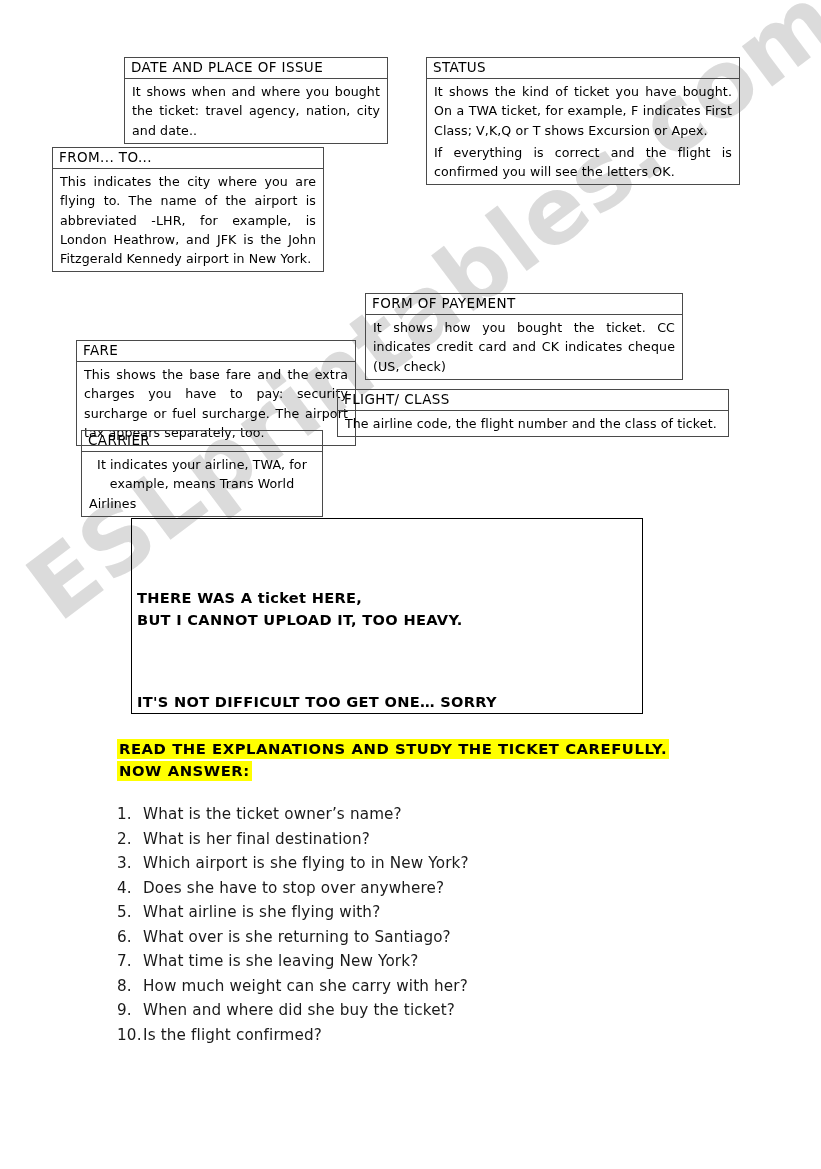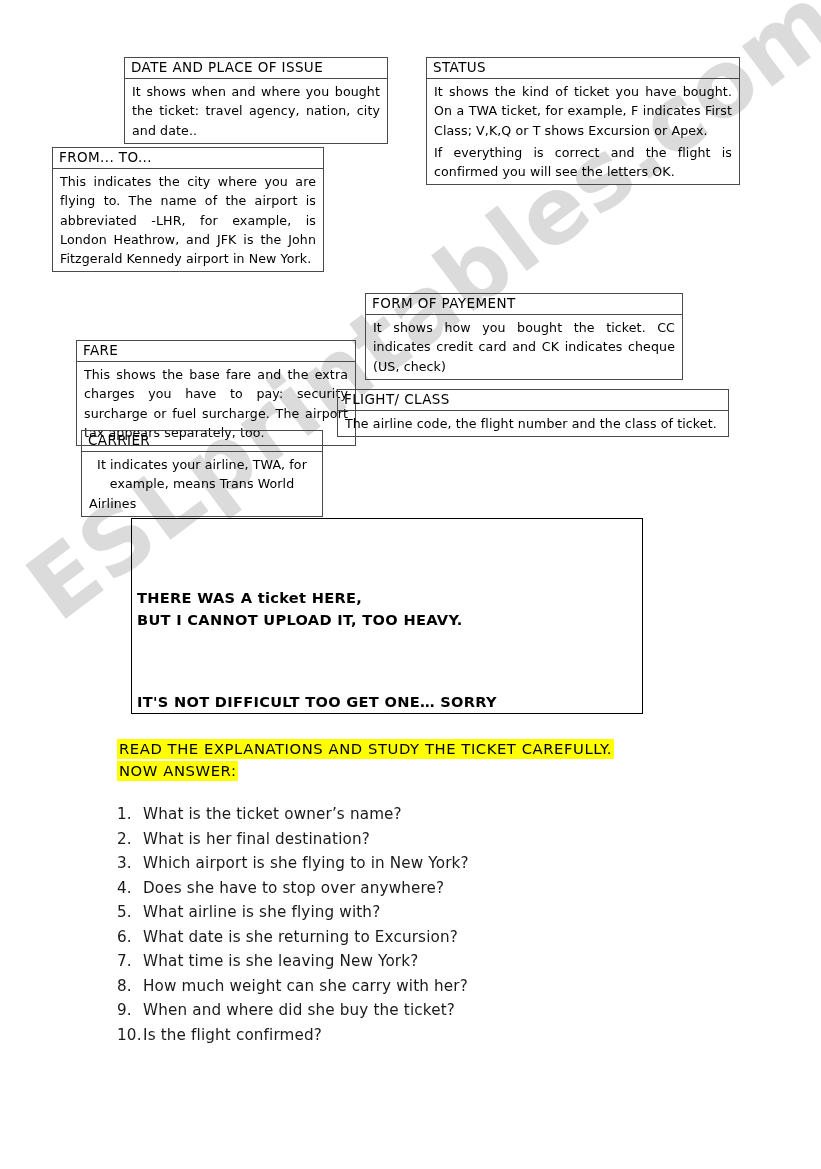--- a/index.html
+++ b/index.html
@@ -118,21 +118,21 @@
   #ticket-line-3 { top: 674px; margin-top: 18px; }
 
   
   #instructions {
     position: absolute;
     left: 117px;
     top: 739px;
     z-index: 11;
     font-family: "DejaVu Sans", sans-serif;
     font-size: 14.8px;
-    font-weight: 400;
+    font-weight: 700;
     letter-spacing: 0.55px;
     line-height: 20px;
   }
   #instructions .hl {
     background: #ffff00;
     display: inline;
     padding: 1px 2px 2px 2px;
     box-decoration-break: clone;
     -webkit-box-decoration-break: clone;
     white-space: nowrap;
@@ -241,21 +241,21 @@
     <div class="q-row">
       <span class="q-num">4.</span>
       <span class="q-text">Does she have to stop over anywhere?</span>
     </div>
     <div class="q-row">
       <span class="q-num">5.</span>
       <span class="q-text">What airline is she flying with?</span>
     </div>
     <div class="q-row">
       <span class="q-num">6.</span>
-      <span class="q-text">What date is she returning to Excursion?</span>
+      <span class="q-text">What over is she returning to Santiago?</span>
     </div>
     <div class="q-row">
       <span class="q-num">7.</span>
       <span class="q-text">What time is she leaving New York?</span>
     </div>
     <div class="q-row">
       <span class="q-num">8.</span>
       <span class="q-text">How much weight can she carry with her?</span>
     </div>
     <div class="q-row">

